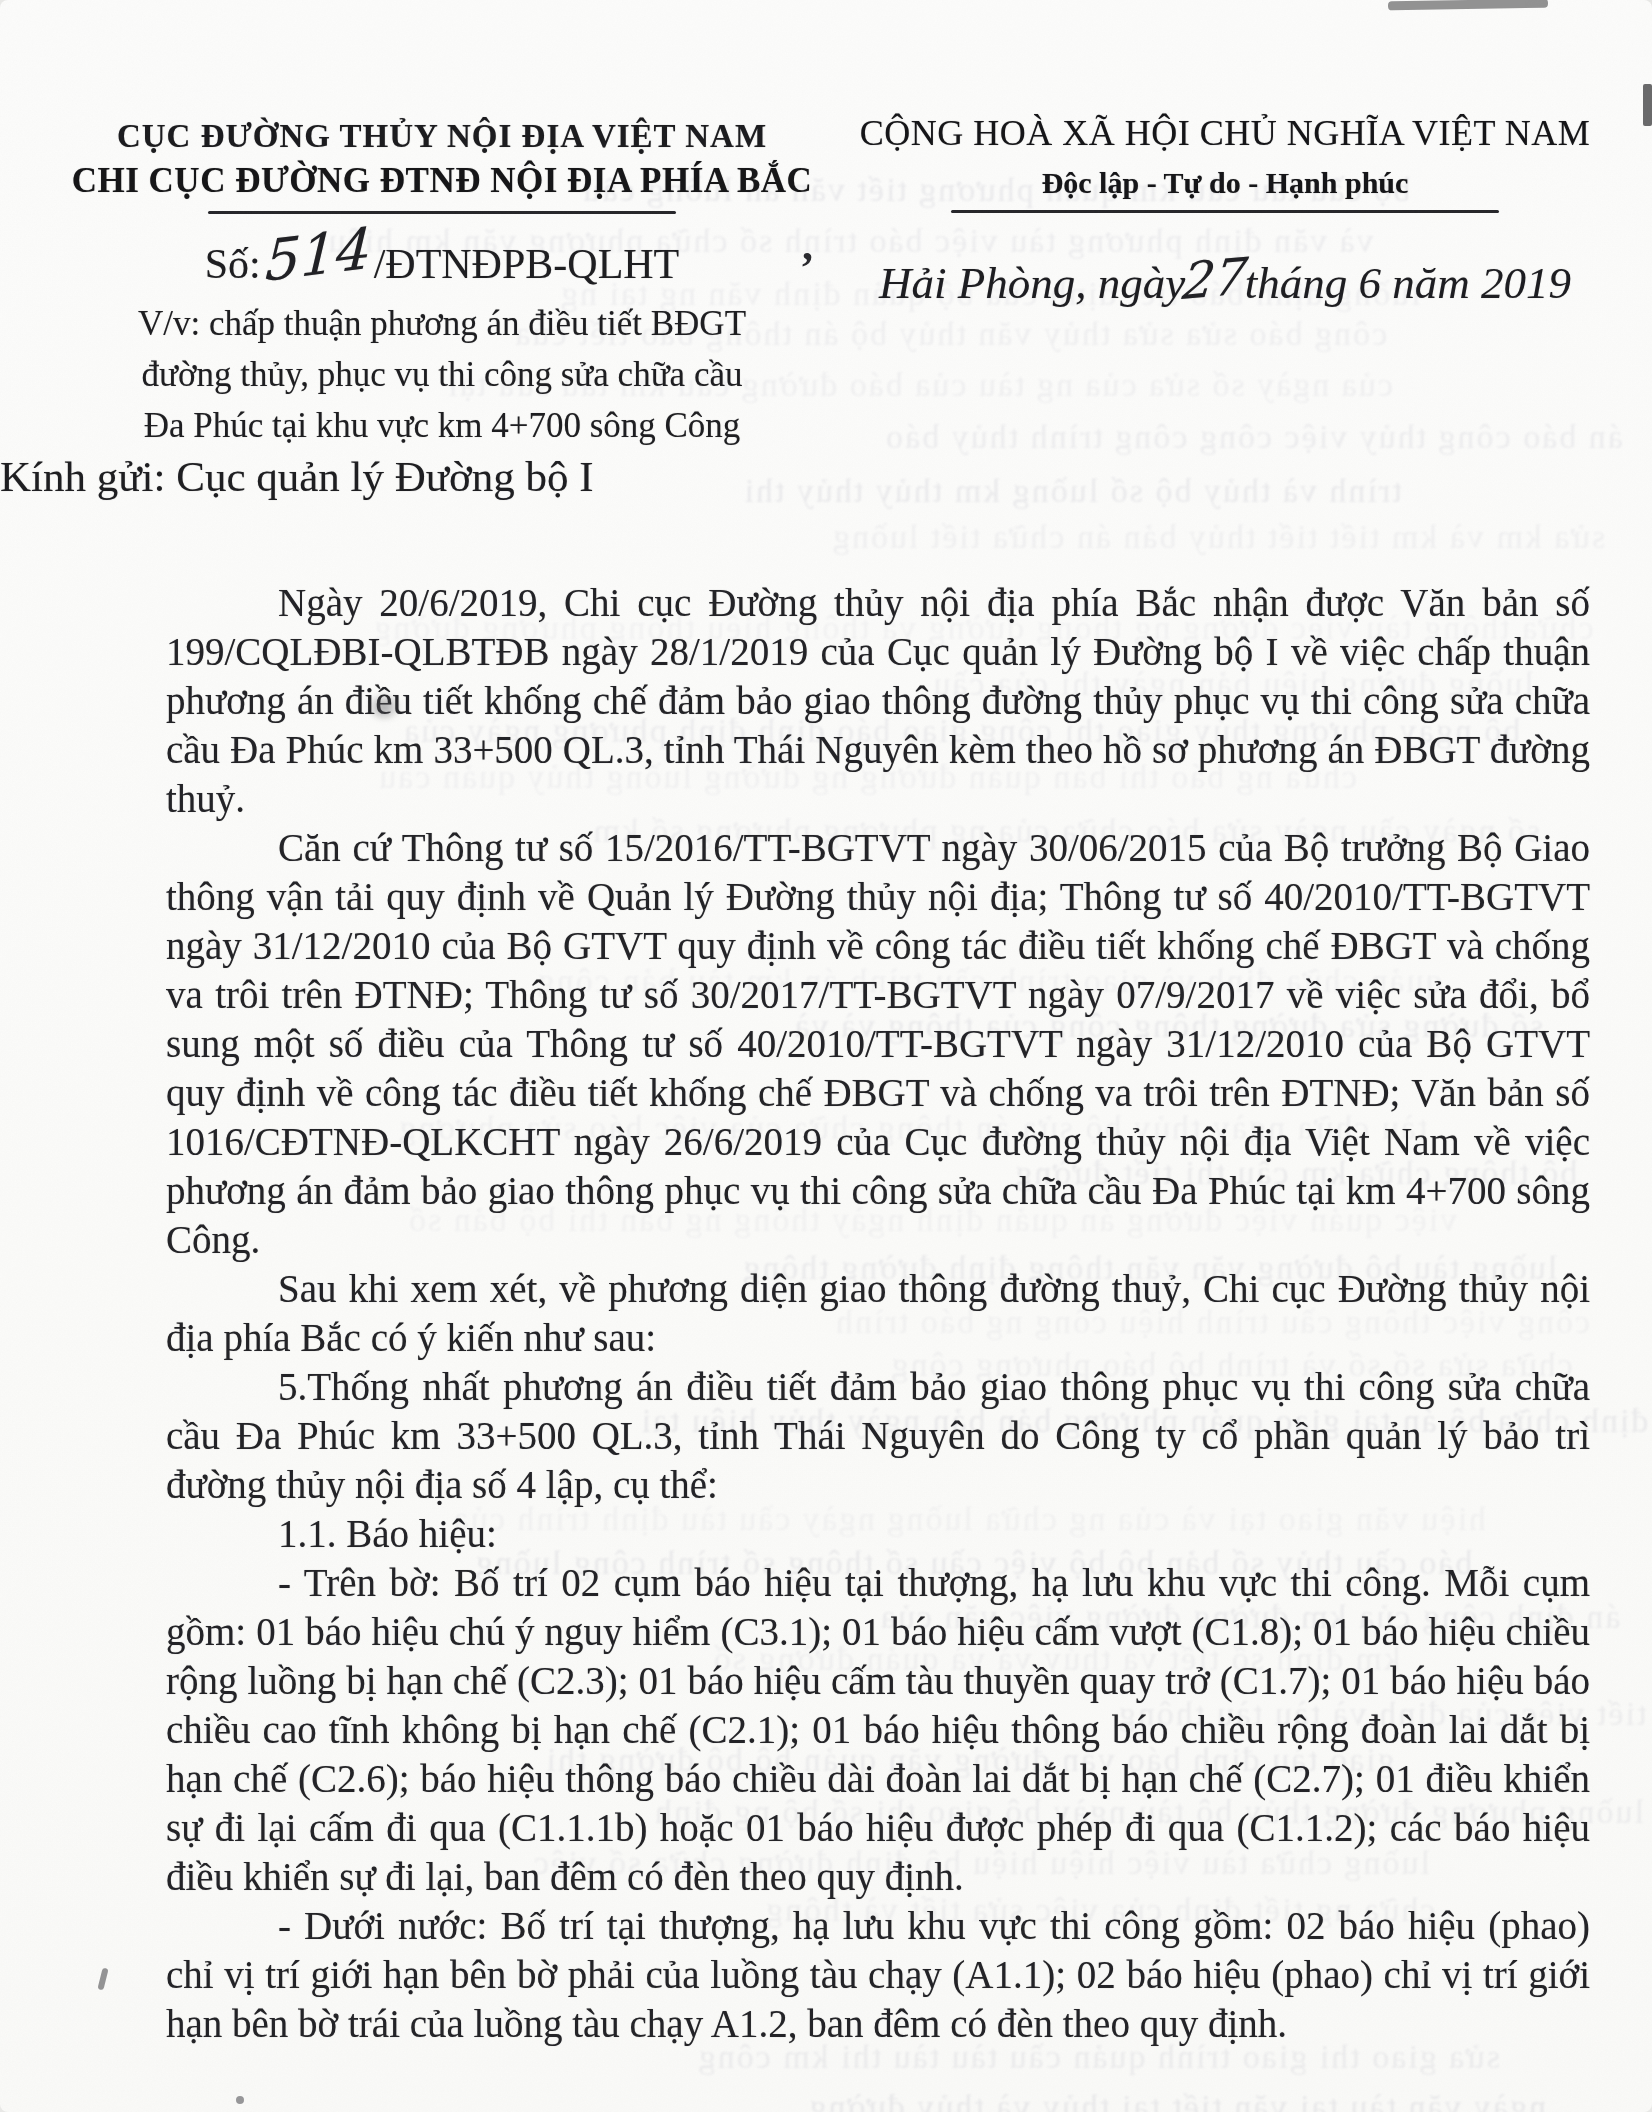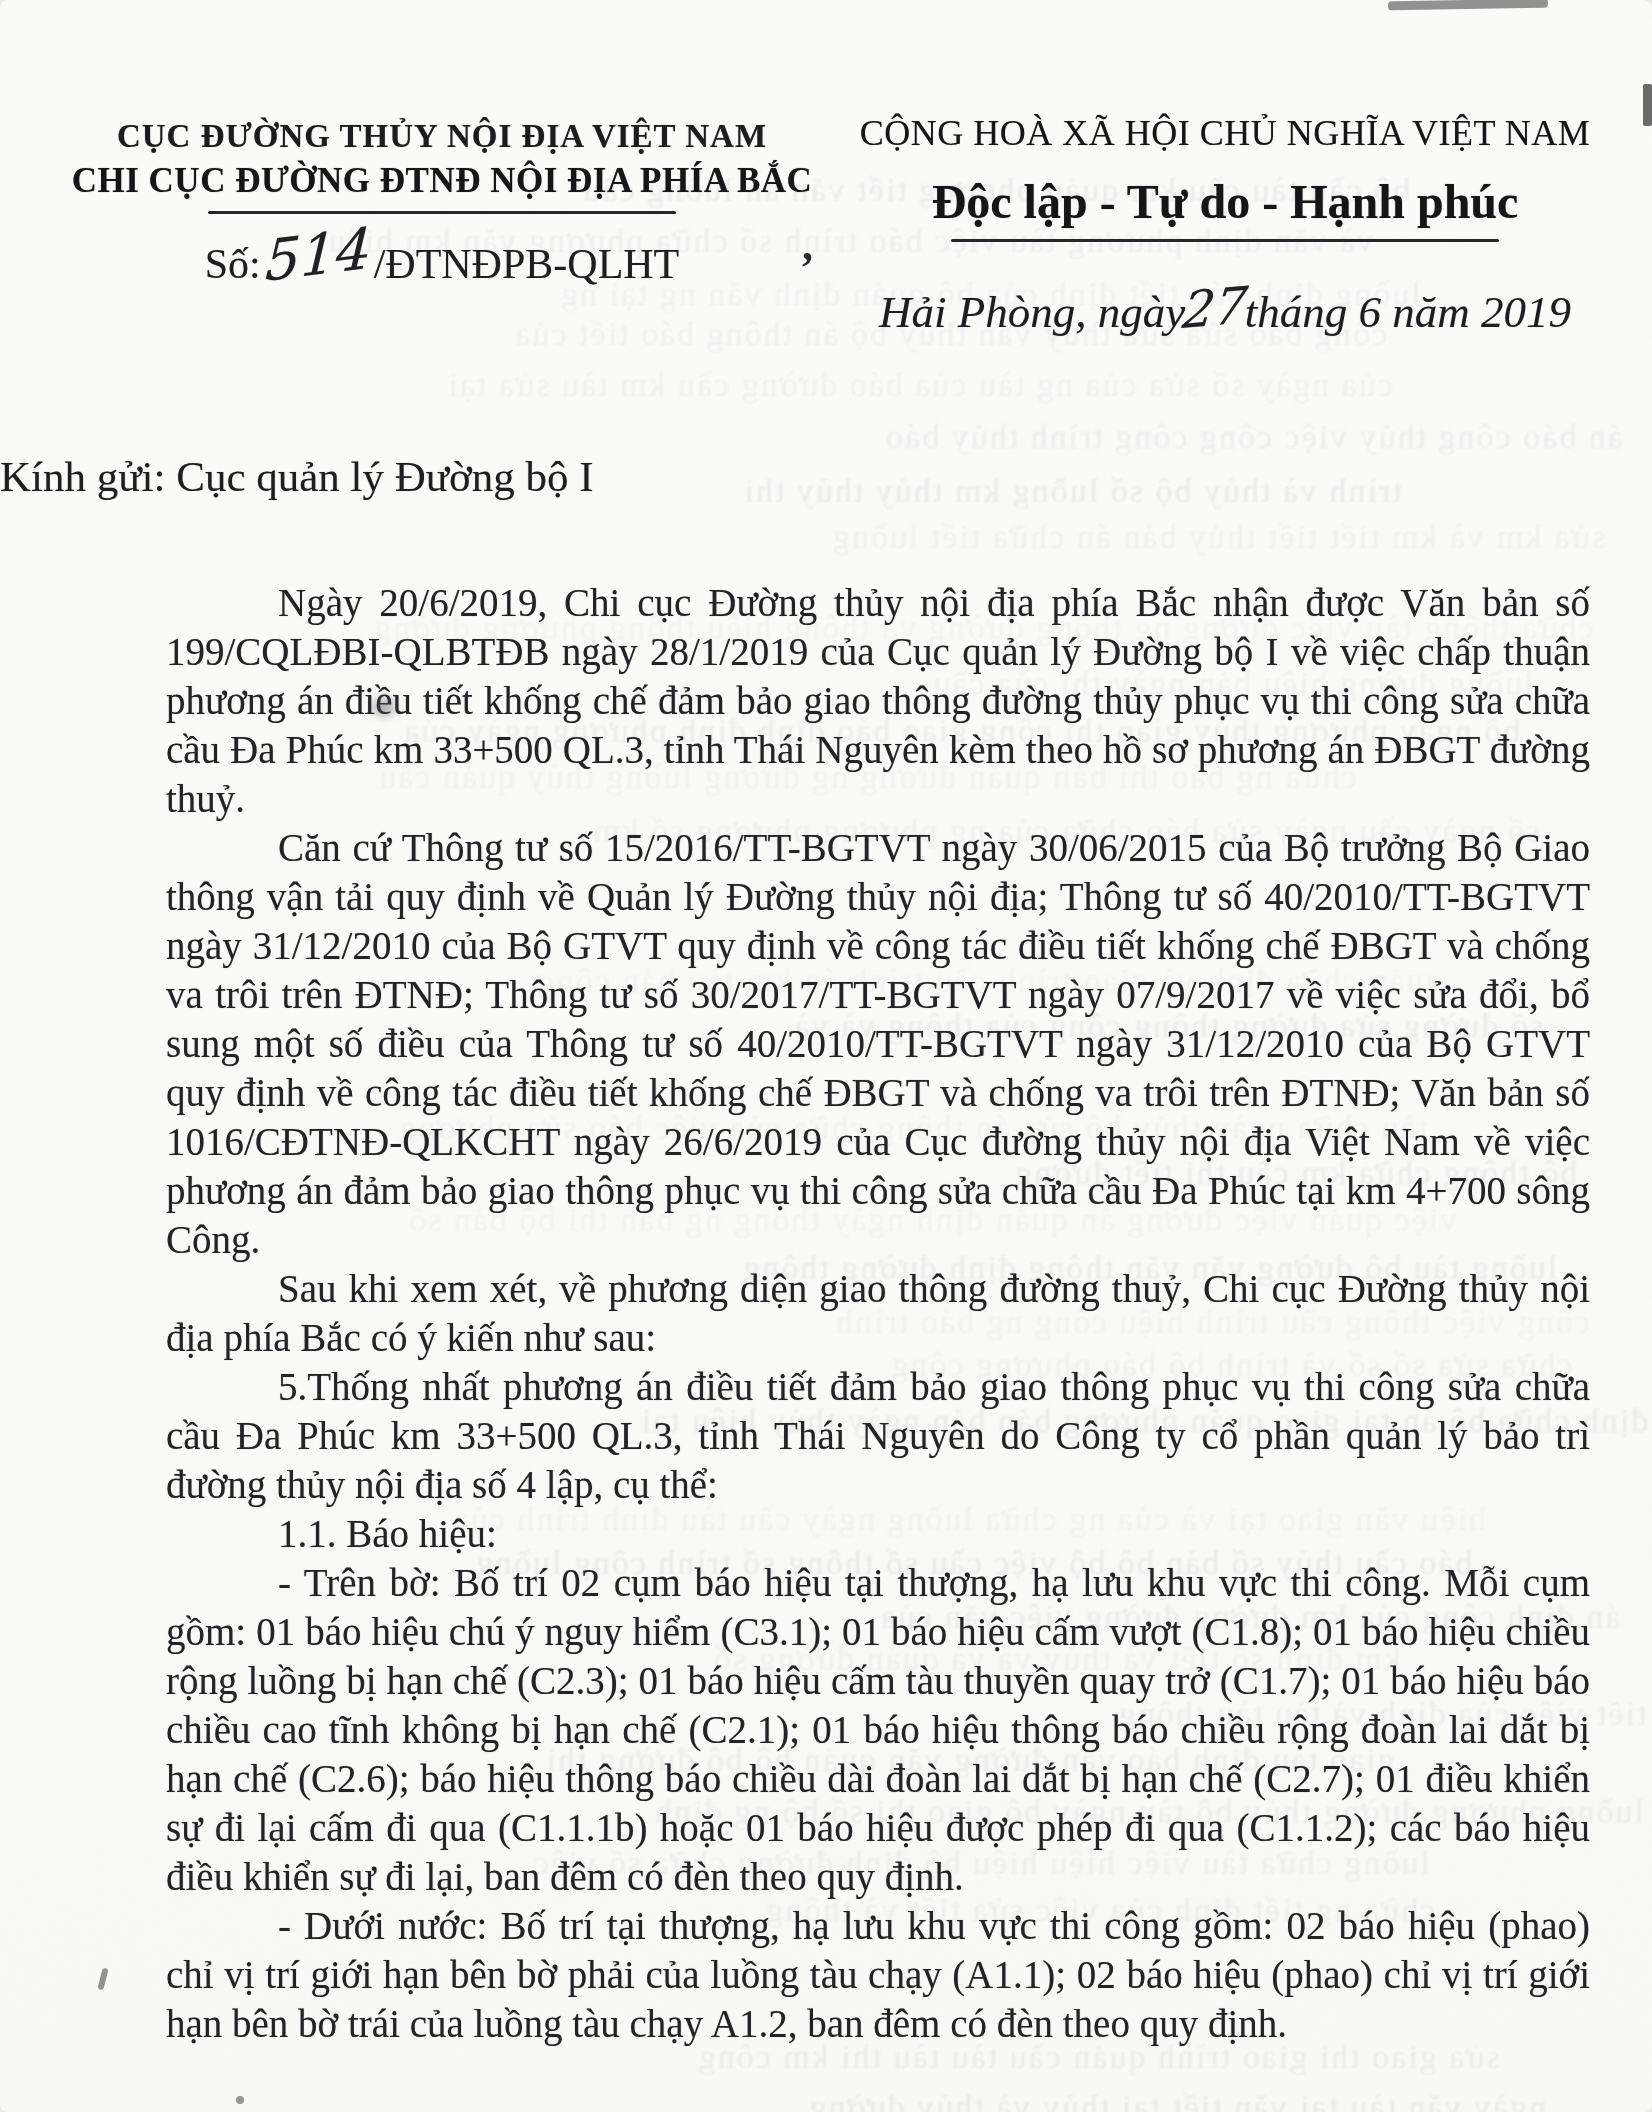--- a/index.html
+++ b/index.html
@@ -49,21 +49,21 @@
   }
   .hdr-right{
     position:absolute;left:830px;top:112px;width:790px;
     text-align:center;
   }
   .nat-title{
     font-size:36px;font-weight:400;letter-spacing:.5px;color:#141417;
     white-space:nowrap;text-shadow:0 0 1px rgba(20,20,20,.4);
   }
   .nat-motto{
-    font-size:48px;font-weight:700;color:#141417;margin-top:20px;
+    font-size:30px;font-weight:700;color:#141417;margin-top:12px;
     text-shadow:0 0 1px rgba(20,20,20,.4);
   }
   .place-date{
     margin-top:44px;font-size:45px;font-style:italic;color:#1c1c20;
     white-space:nowrap;text-shadow:0 0 1px rgba(20,20,20,.3);
   }
   .stray-comma{
     position:absolute;left:-28px;top:108px;font-size:44px;font-weight:700;color:#2a2a2e;
   }
   
@@ -135,20 +135,24 @@
       <div class="ghost-line" style="left: 175.956px; top: 2088.07px; width: 1370.07px; opacity: 0.088;">ngày  văn  tàu  tại  văn  tiết  tại  thủy  và  thủy  đường</div>
     </div>
 
   <div class="hdr-left">
     <div class="agency-parent">CỤC ĐƯỜNG THỦY NỘI ĐỊA VIỆT NAM</div>
     <div class="agency">CHI CỤC ĐƯỜNG ĐTNĐ NỘI ĐỊA PHÍA BẮC</div>
     <div class="rule rule-left"></div>
     <div class="doc-number">
       <span>Số:</span><span class="hand">514</span><span>/ĐTNĐPB-QLHT</span>
     </div>
+    <div class="subject-block">
+      <span>V/v:</span>
+      <span>chấp thuận phương án điều tiết BĐGT đường thủy, phục vụ thi công sửa chữa cầu Đa Phúc tại khu vực km 4+700 sông Công</span>
+    </div>
   </div>
 
   <div class="hdr-right">
     <span class="stray-comma">,</span>
     <div class="nat-title">CỘNG HOÀ XÃ HỘI CHỦ NGHĨA VIỆT NAM</div>
     <div class="nat-motto">Độc lập - Tự do - Hạnh phúc</div>
     <div class="rule rule-right"></div>
     <div class="place-date">
       <span>Hải Phòng, ngày</span><span class="hand hand-day">27</span><span>tháng  6 năm 2019</span>
     </div>

